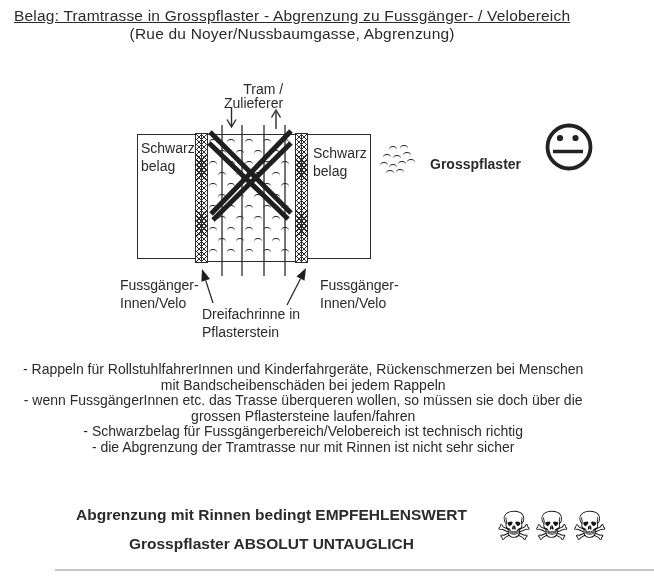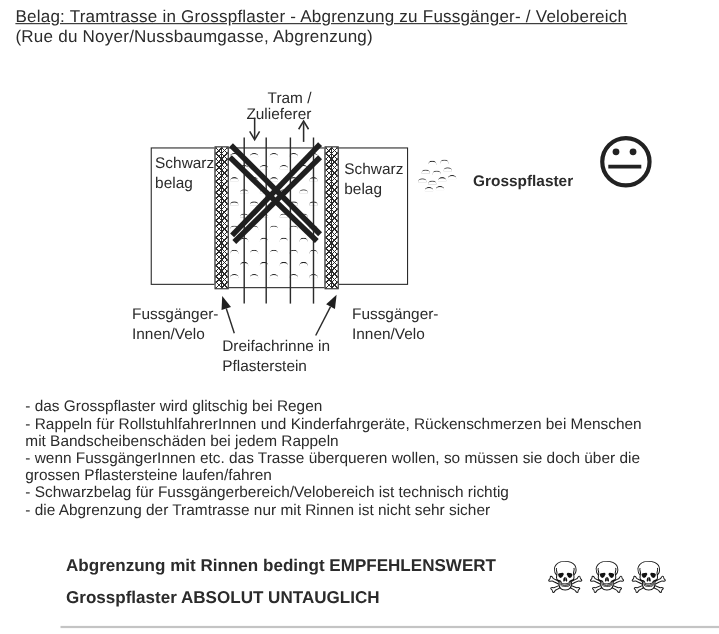--- a/index.html
+++ b/index.html
@@ -1,36 +1,36 @@
 <!DOCTYPE html>
 <html><head>
 <meta charset="utf-8">
 <style>
   html,body{margin:0;padding:0;background:#fff;}
   .page{position:relative;width:654px;height:576px;background:#ffffff;
         font-family:"Liberation Sans",sans-serif;color:#2b2b2b;overflow:hidden;}
-  .abs{position:absolute;}
+  .abs{position:absolute;text-align:center;}
   
   .title{left:14px;top:7px;font-size:15.5px;line-height:18px;letter-spacing:0.2px;}
   .title .u{text-decoration:underline;}
   
   .rect{position:absolute;box-sizing:border-box;border:1px solid #2b2b2b;background:#fff;}
   .strip{position:absolute;box-sizing:border-box;border:1px solid #2b2b2b;background-color:#fff;
     background-image:
       linear-gradient(to right, transparent calc(50% - .5px), #2b2b2b calc(50% - .5px), #2b2b2b calc(50% + .5px), transparent calc(50% + .5px)),
       repeating-linear-gradient(45deg,  #2b2b2b 0, #2b2b2b 1px, transparent 1px, transparent 3.6px),
       repeating-linear-gradient(-45deg, #2b2b2b 0, #2b2b2b 1px, transparent 1px, transparent 3.6px);}
   .arc{position:absolute;width:8px;height:4px;box-sizing:border-box;
        border-top:1.5px solid #222;border-radius:4px 4px 0 0 / 4px 4px 0 0;}
   .lbl{position:absolute;font-size:14px;line-height:18px;white-space:nowrap;}
   .lbl-tight{line-height:13.5px;text-align:right;}
   svg.overlay{position:absolute;left:0;top:0;pointer-events:none;}
   
   .notes{left:23px;top:362px;font-size:14px;line-height:15.6px;white-space:nowrap;}
-  .concl{left:60px;top:500px;font-size:15.5px;font-weight:bold;line-height:29px;white-space:nowrap;}
+  .concl{left:76px;top:500px;font-size:15.5px;font-weight:bold;line-height:29px;white-space:nowrap;}
   .skulls{left:496px;top:501px;font-size:40px;line-height:50px;display:flex;gap:2px;
           font-family:"DejaVu Sans",sans-serif;color:#111;}
   .bottom-line{left:55px;top:569px;width:599px;height:2px;background:#c4c4c4;}
 </style>
 </head>
 <body>
 
 <div class="page">
 
   <div class="abs title">
@@ -168,21 +168,20 @@
     </g>
     <g>
       <circle cx="569" cy="147" r="21.5" fill="none" stroke="#222" stroke-width="3.8"></circle>
       <circle cx="560" cy="138" r="3.1" fill="#222"></circle>
       <circle cx="575.5" cy="138" r="3.1" fill="#222"></circle>
       <line x1="553" y1="151.5" x2="583" y2="151.5" stroke="#222" stroke-width="3.5"></line>
     </g>
   </svg>
 
   <div class="abs notes">
-    <div>- das Grosspflaster wird glitschig bei Regen</div>
     <div>- Rappeln für RollstuhlfahrerInnen und Kinderfahrgeräte, Rückenschmerzen bei Menschen</div>
     <div>mit Bandscheibenschäden bei jedem Rappeln</div>
     <div>- wenn FussgängerInnen etc. das Trasse überqueren wollen, so müssen sie doch über die</div>
     <div>grossen Pflastersteine laufen/fahren</div>
     <div>- Schwarzbelag für Fussgängerbereich/Velobereich ist technisch richtig</div>
     <div>- die Abgrenzung der Tramtrasse nur mit Rinnen ist nicht sehr sicher</div>
   </div>
 
   <div class="abs concl">
     <div>Abgrenzung mit Rinnen bedingt EMPFEHLENSWERT</div>

